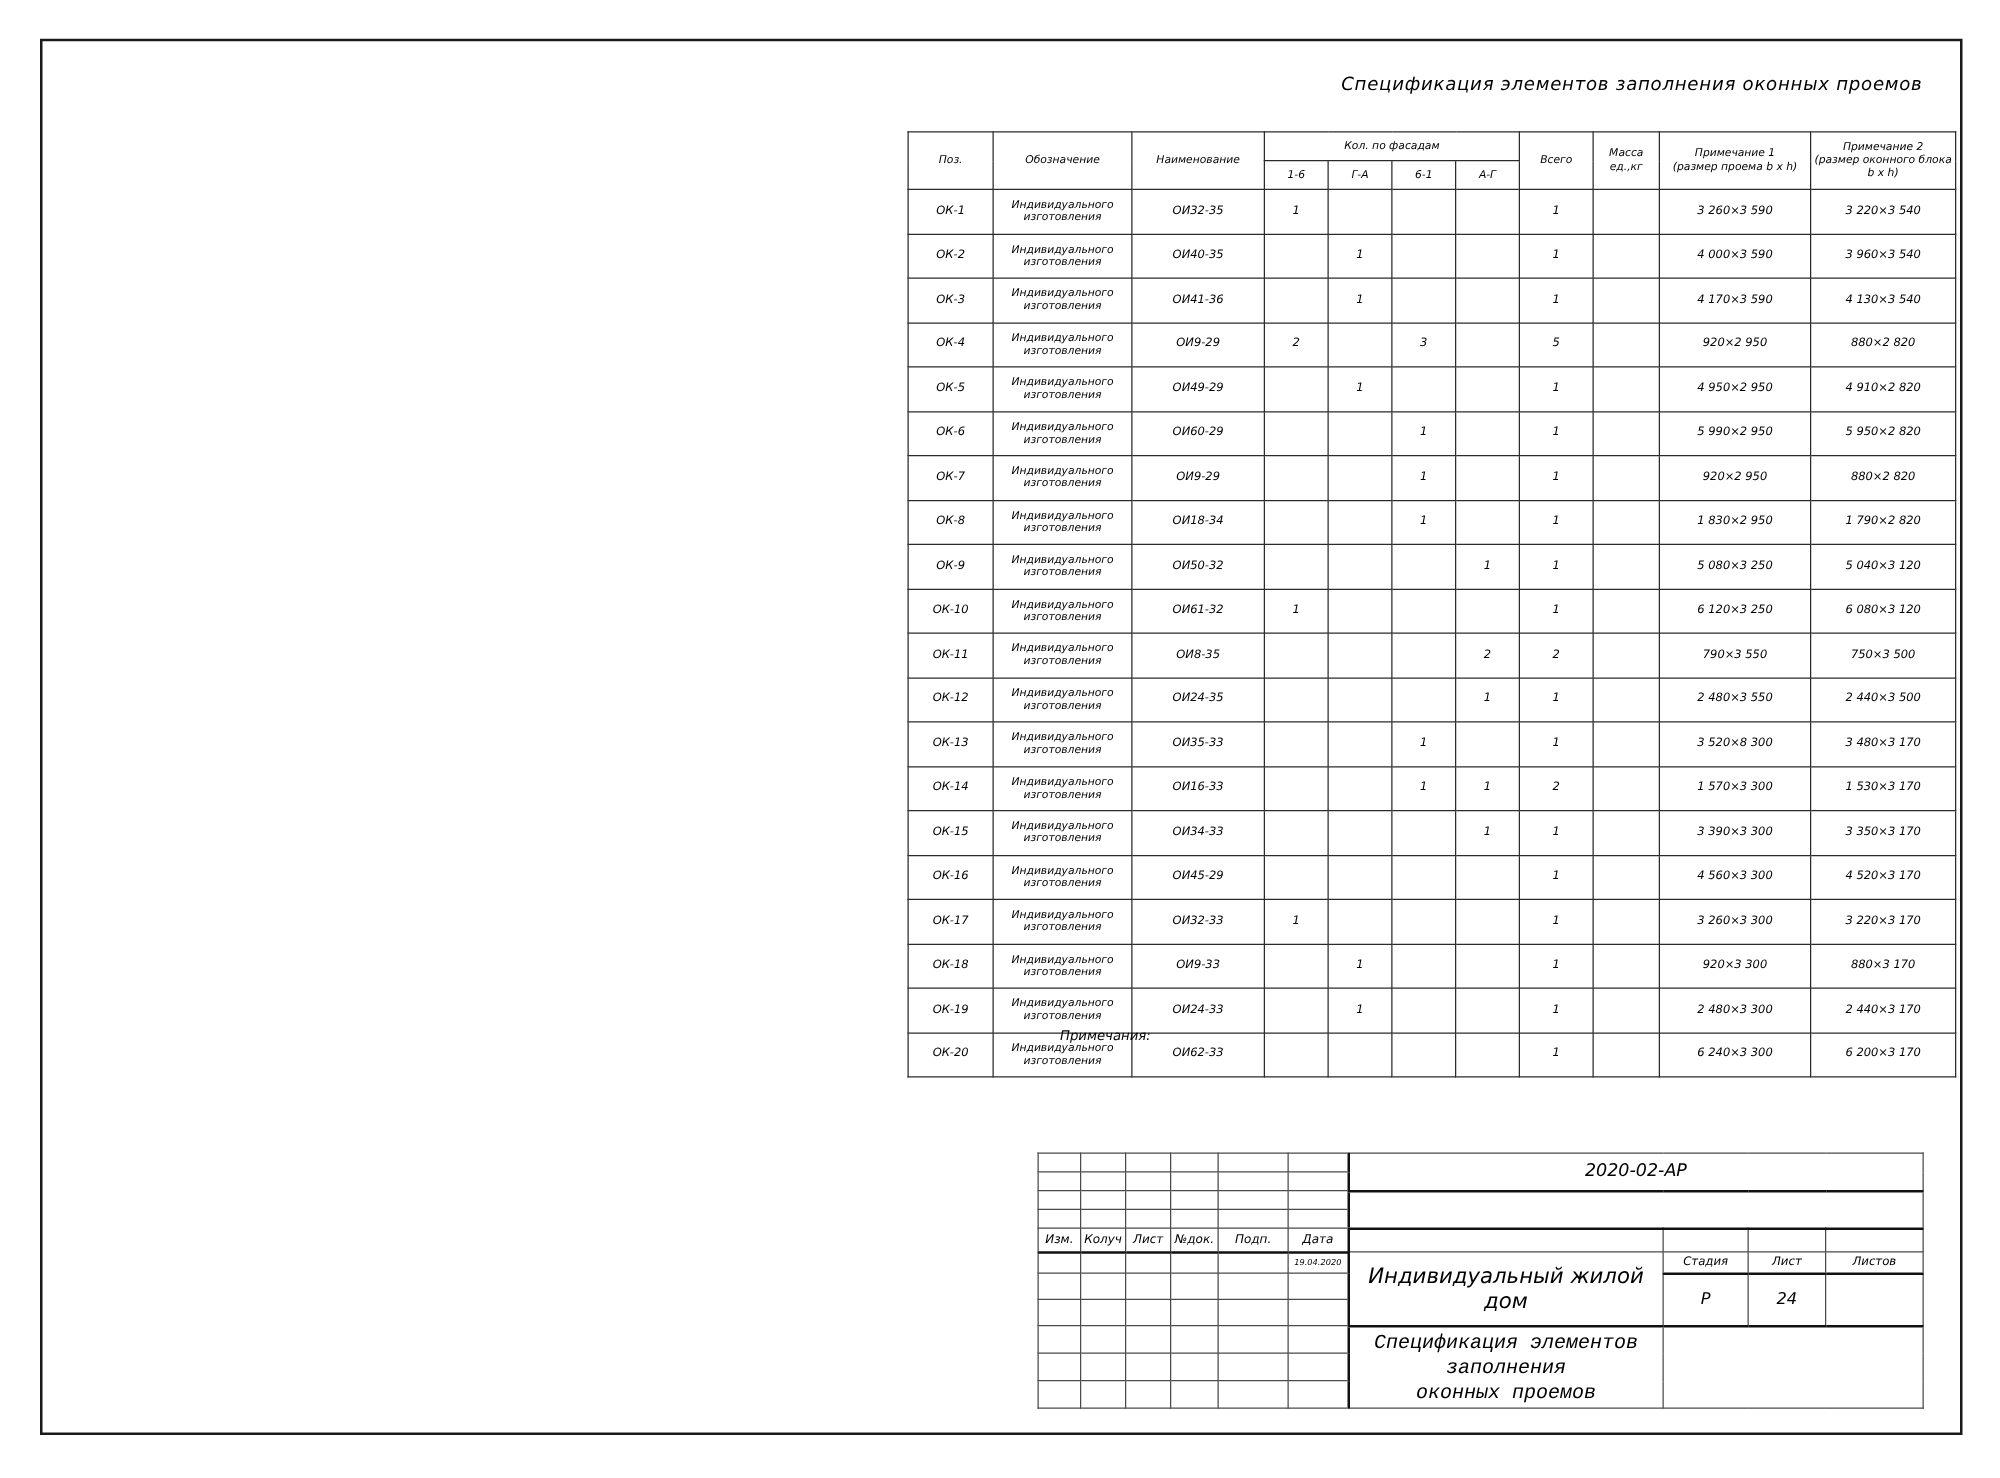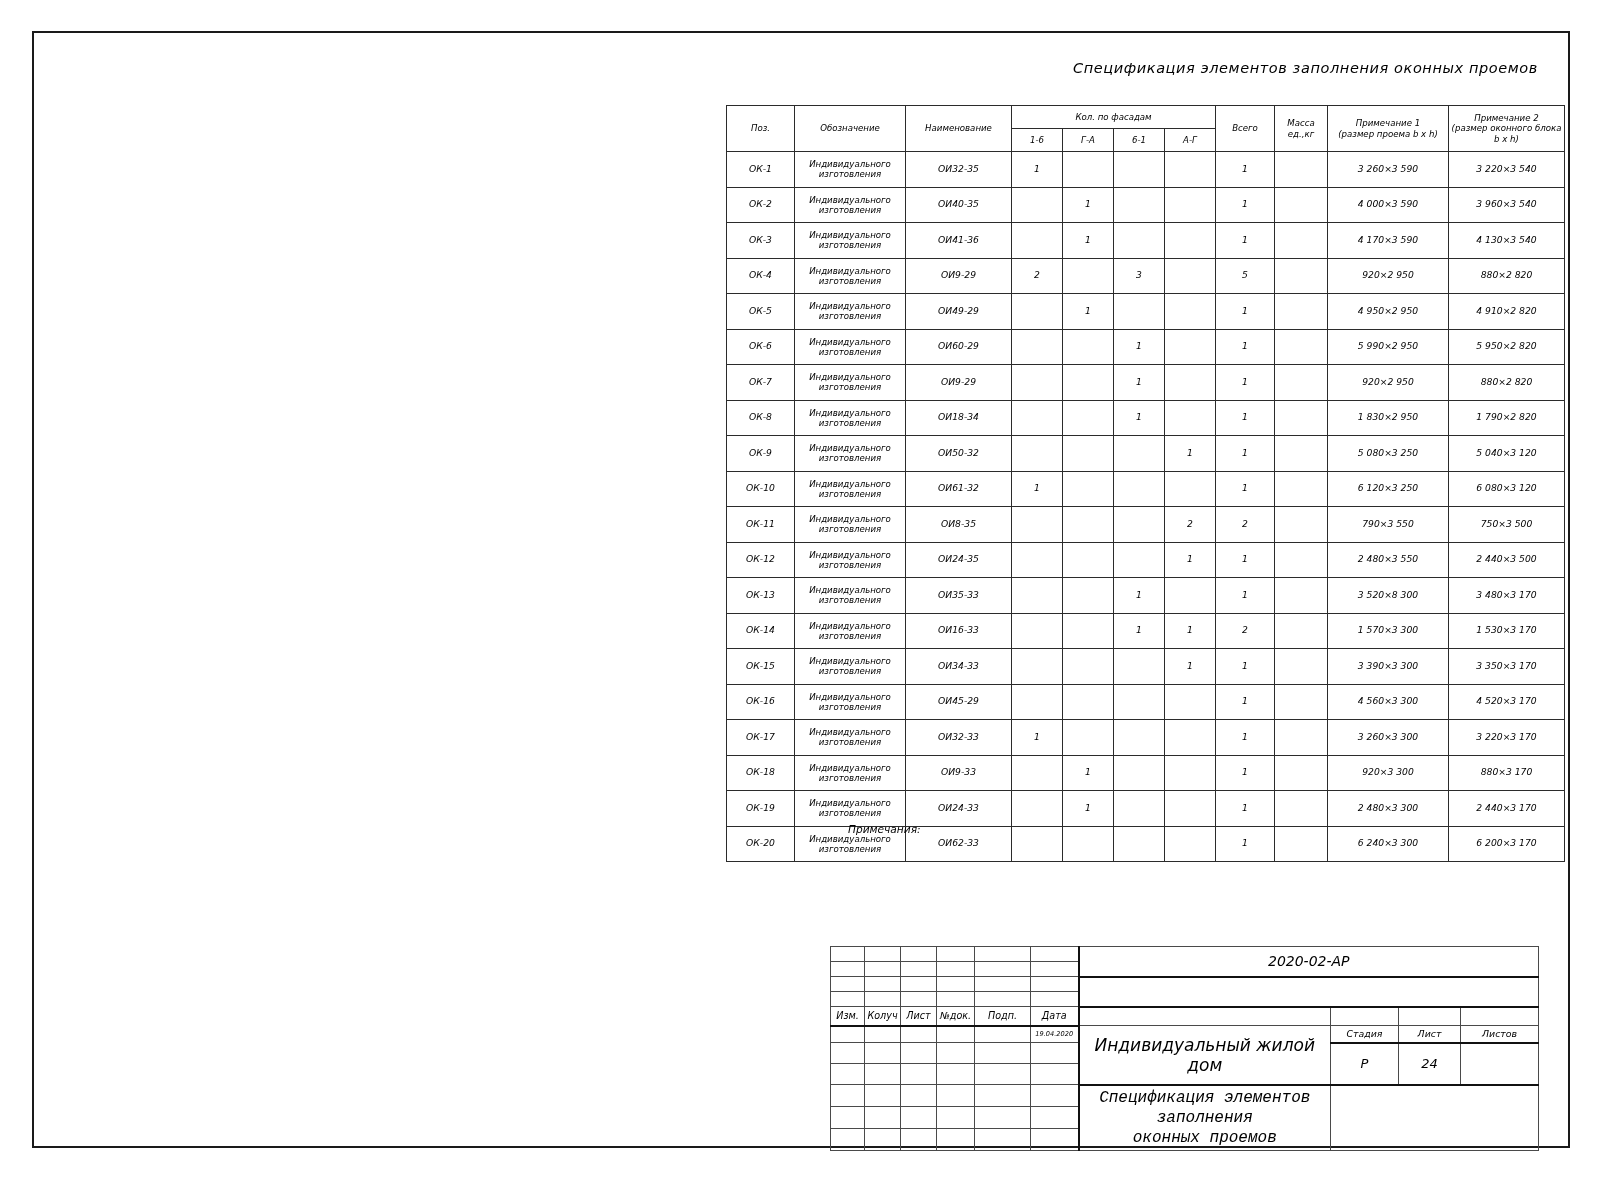--- a/index.html
+++ b/index.html
@@ -88,21 +88,20 @@
   }
   #notes-block .note-line { white-space: normal; }
 
   
   #title-block {
     position: absolute;
     left: 830px;
     top: 922px;
     width: 708px;
     height: 155px;
-    margin-top: 24px;
   }
   #title-block table {
     border-collapse: collapse;
     table-layout: fixed;
     width: 708px;
     height: 205px;
     font-style: italic;
   }
   #title-block td {
     border: 1px solid #4a4a4a;

